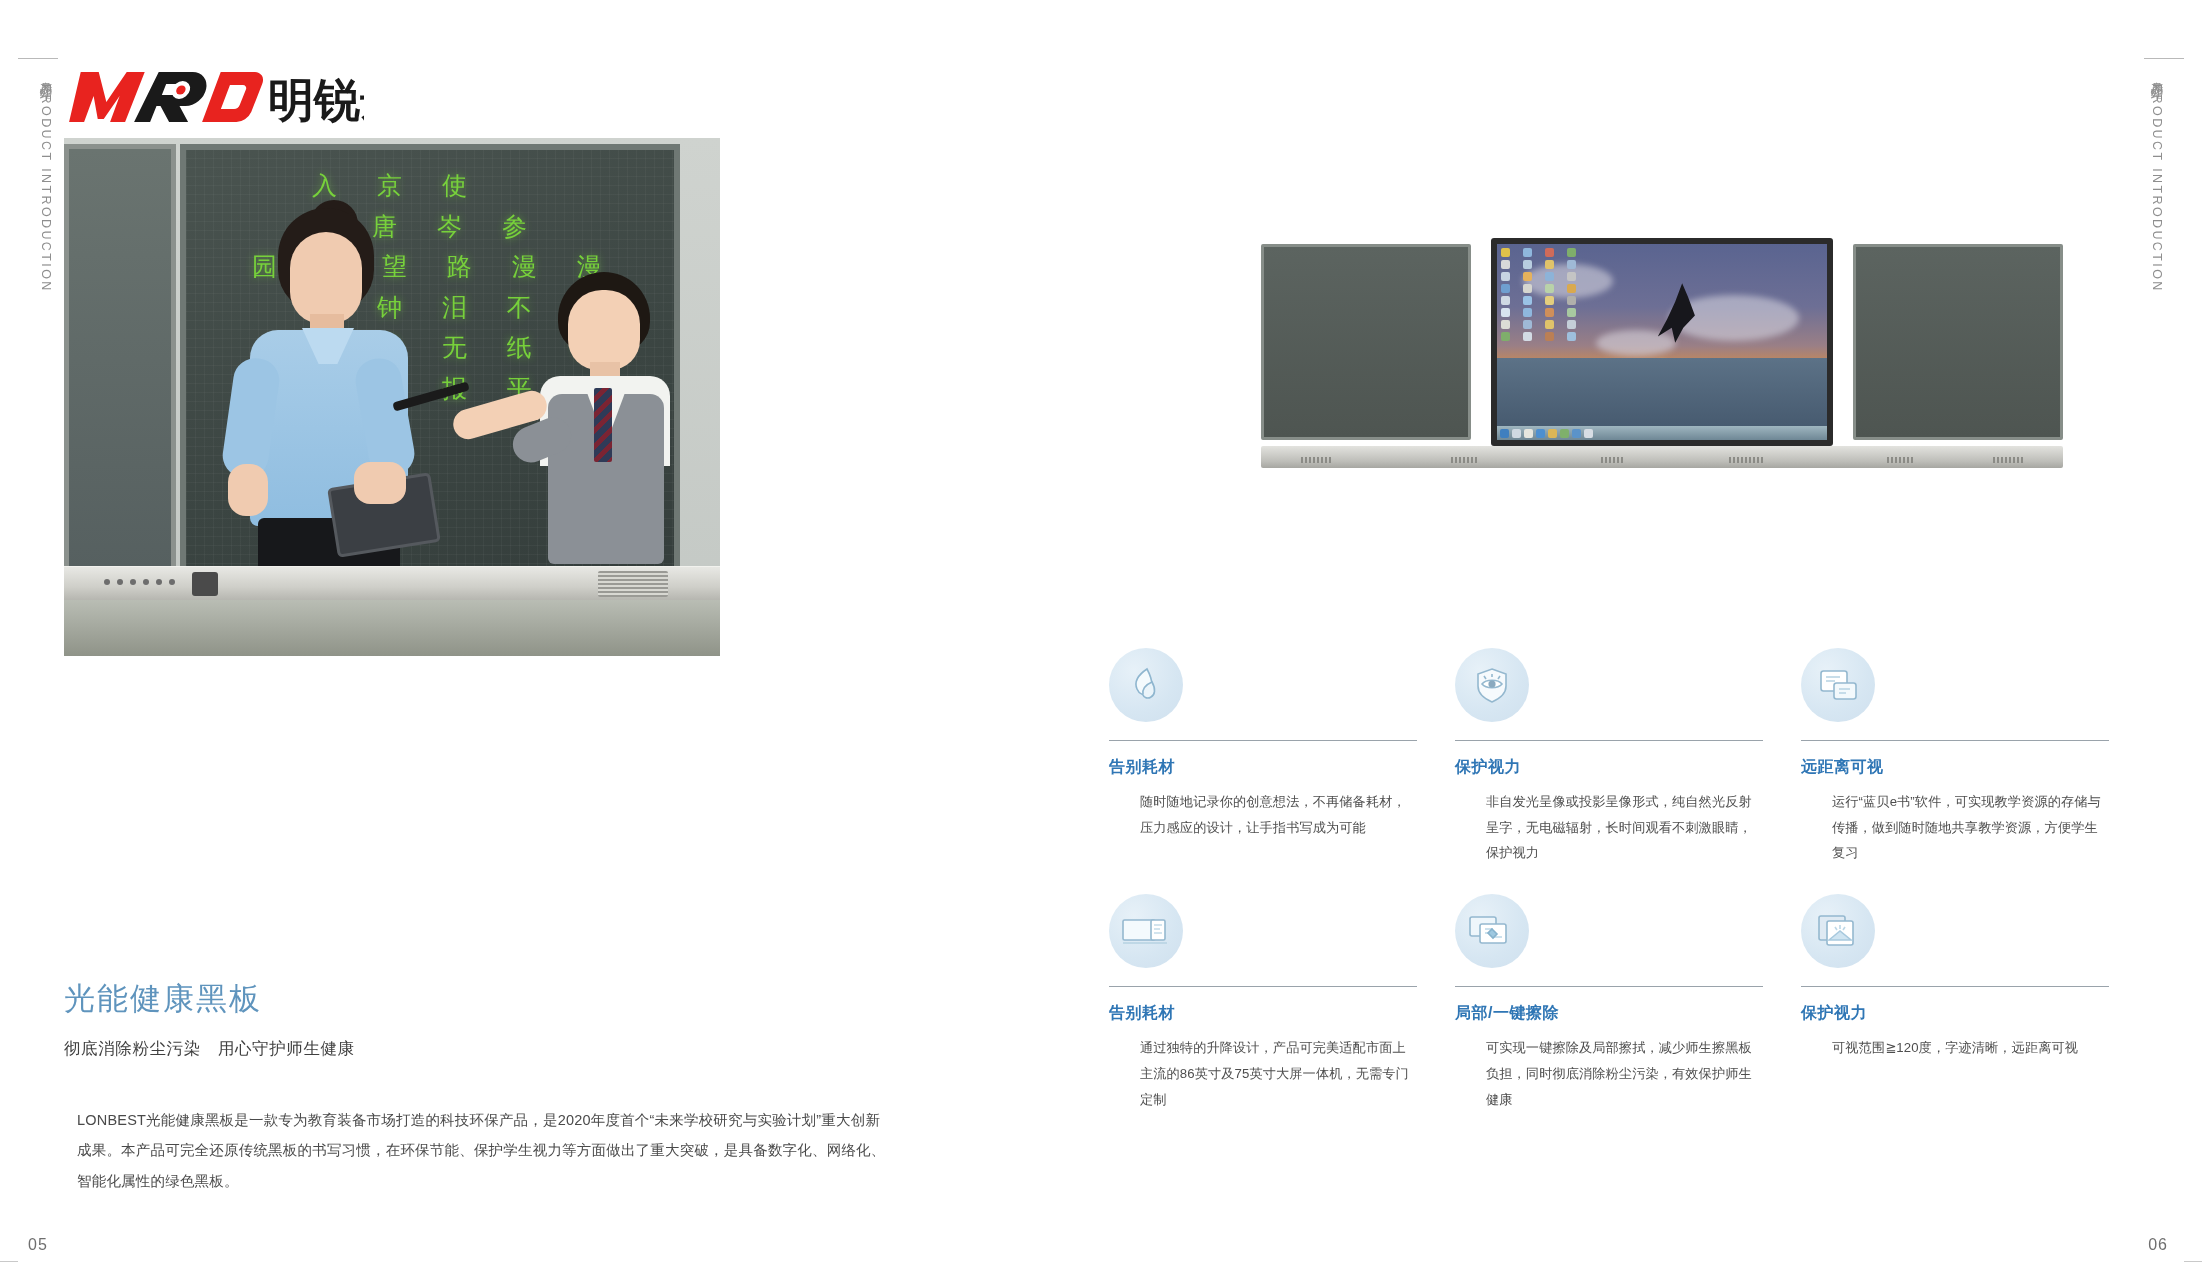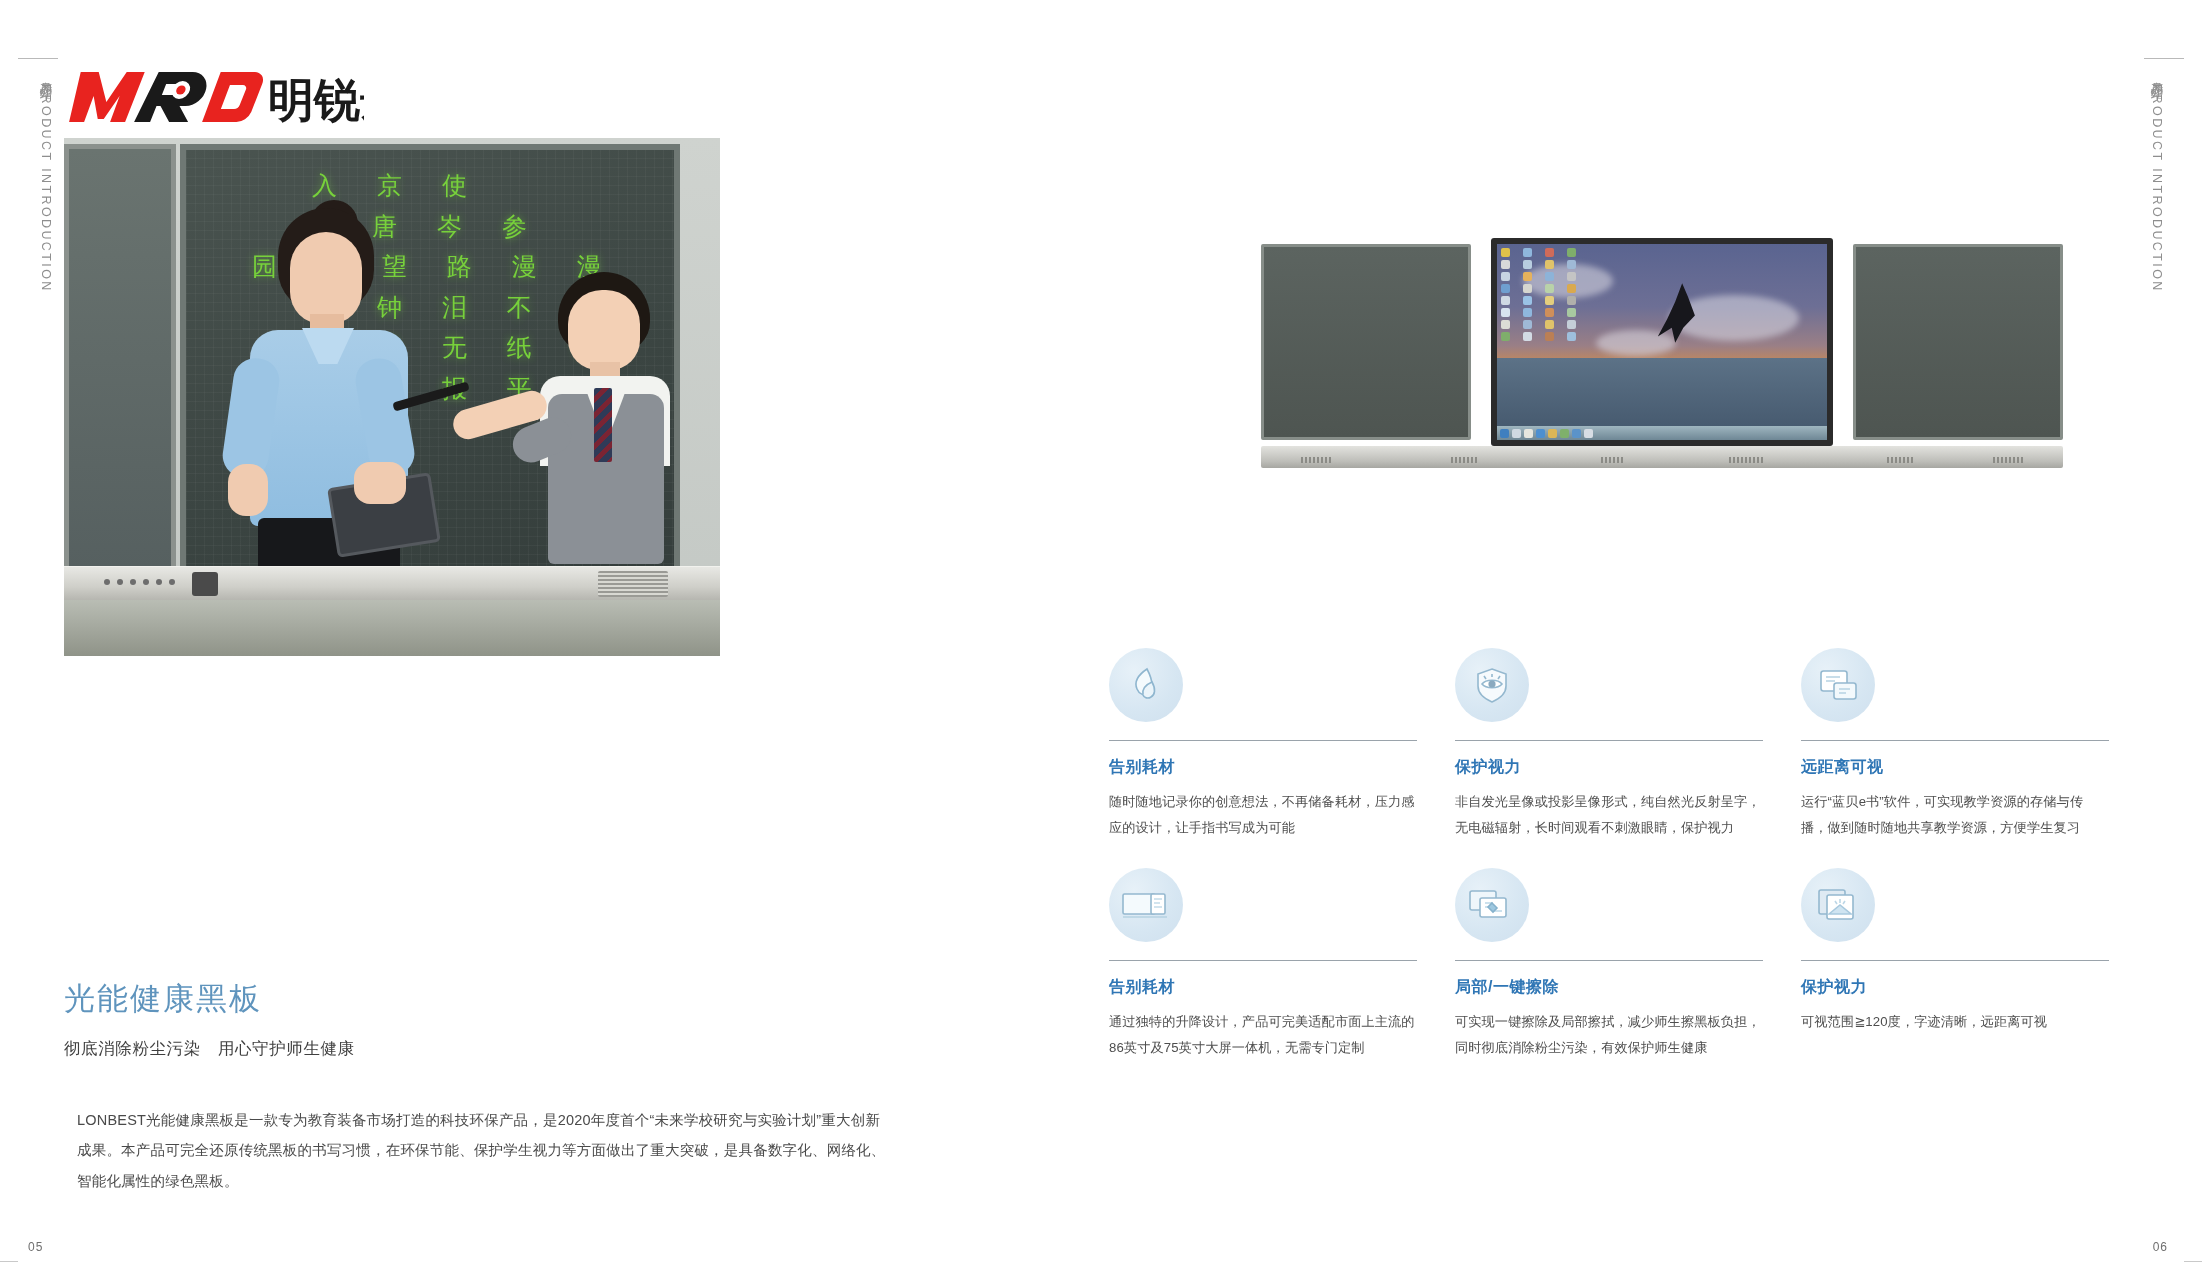--- a/index.html
+++ b/index.html
@@ -28,21 +28,21 @@
     writing-mode: vertical-rl; text-orientation: mixed;
     font-size: 12.5px; letter-spacing: 2.4px; color:#8e8e8e;
     white-space: nowrap;
   }
   .side-tab.left .vtext  { right: 4px; }
   .side-tab.right .vtext { left: 4px; }
   .side-tab .vtext .cn { letter-spacing: 1.5px; }
 
   
   .page-num {
-    position:absolute; bottom: 26px; font-size: 12px; color:#6f6f6f; letter-spacing:1px;
+    position:absolute; bottom: 26px; font-size: 16px; color:#6f6f6f; letter-spacing:1px;
   }
   .page-num.left  { left: 28px; }
   .page-num.right { right: 34px; }
   .page-rule {
     position:absolute; bottom: 18px; height:1px; background:#c9c9c9;
   }
   .page-rule.left  { left: 0;   width: 18px; }
   .page-rule.right { right: 0;  width: 18px; }
 
   
@@ -205,21 +205,21 @@
     position:absolute; left: 8px; top: 648px; width: 1000px;
     display:grid; grid-template-columns: repeat(3, 1fr); column-gap: 38px; row-gap: 28px;
   }
   .feature { position:relative; }
   .f-icon { width: 74px; height: 74px; border-radius:50%;
             background: radial-gradient(circle at 34% 30%, #e7f1f8 0%, #d6e6f2 60%, #cfe0ee 100%);
             display:flex; align-items:center; justify-content:center; margin-bottom: 18px; }
   .f-icon svg { display:block; }
   .f-rule { height:1px; background:#9aa3ab; margin-bottom: 16px; }
   .f-title { font-size: 16px; font-weight:bold; color:#2f76b5; letter-spacing:.5px; margin-bottom: 11px; }
-  .f-desc { font-size: 13.2px; color:#4e4e4e; line-height: 1.95; letter-spacing:.1px; }
+  .f-desc { font-size: 13.2px; color:#4e4e4e; line-height: 1.95; letter-spacing:.1px;margin-left:31px; }
 </style>
 </head>
 <body>
 
 <div class="spread">
 
   <div class="left-page">
 
     <div class="side-tab left">
       <div class="rule"></div>

